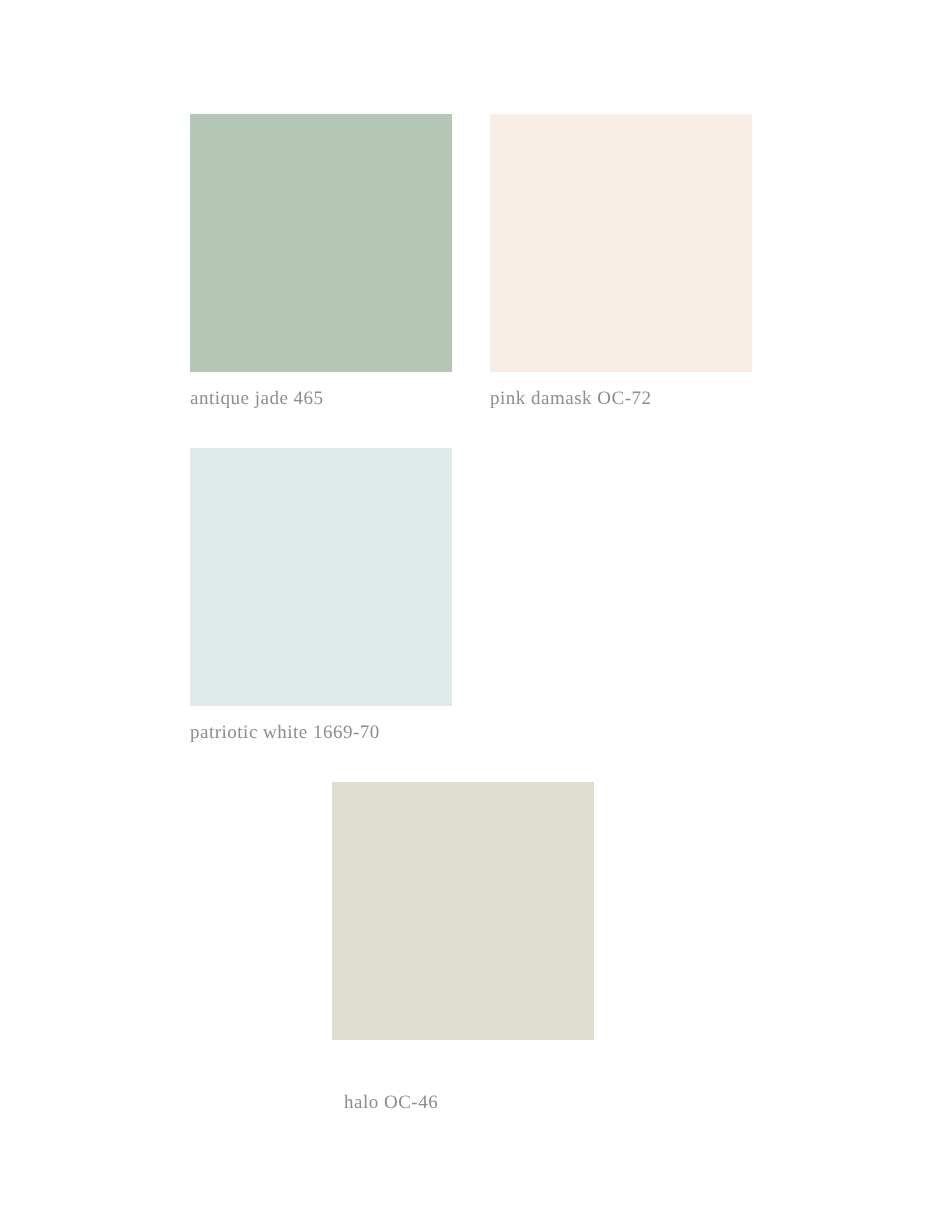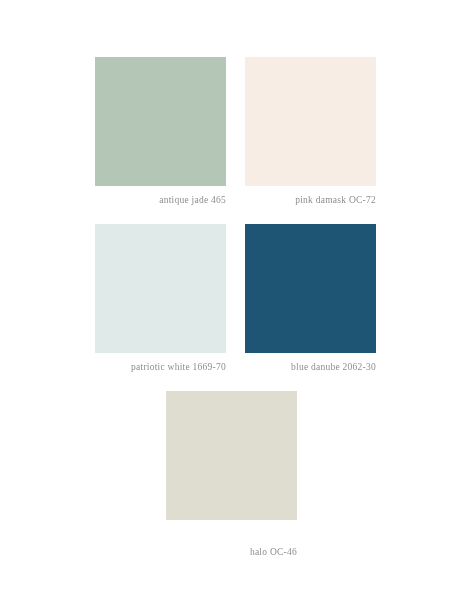--- a/index.html
+++ b/index.html
@@ -16,21 +16,20 @@
     position: relative;
   }
 
   #palette-board {
     position: absolute;
     left: 0;
     top: 0;
     width: 392px;
     height: 613px;
     background: #ffffff;
-    text-align: right;
   }
 
   .swatch-card {
     position: absolute;
   }
 
   .swatch-chip {
     width: 131px;
     height: 129px;
     display: block;
@@ -71,23 +70,19 @@
   <div class="swatch-card" id="card-pink-damask">
     <span class="swatch-chip" style="background-color: rgb(247, 237, 228);"></span>
     <span class="swatch-label" style="color: rgb(141, 141, 141);">pink damask OC-72</span>
   </div>
 
   <div class="swatch-card" id="card-patriotic-white">
     <span class="swatch-chip" style="background-color: rgb(224, 234, 232);"></span>
     <span class="swatch-label" style="color: rgb(141, 141, 141);">patriotic white 1669-70</span>
   </div>
 
-  <div class="swatch-card" id="card-blue-danube">
-    <span class="swatch-chip" style="background-color: rgb(31, 85, 116);"></span>
-    <span class="swatch-label" style="color: rgb(141, 141, 141);">blue danube 2062-30</span>
-  </div>
 
   <div class="swatch-card" id="card-halo">
     <span class="swatch-chip" style="background-color: rgb(223, 221, 207);"></span>
     <span class="swatch-label" style="color: rgb(141, 141, 141); margin-top: 26px;">halo OC-46</span>
   </div>
 
 </div>
 
 </body></html>

